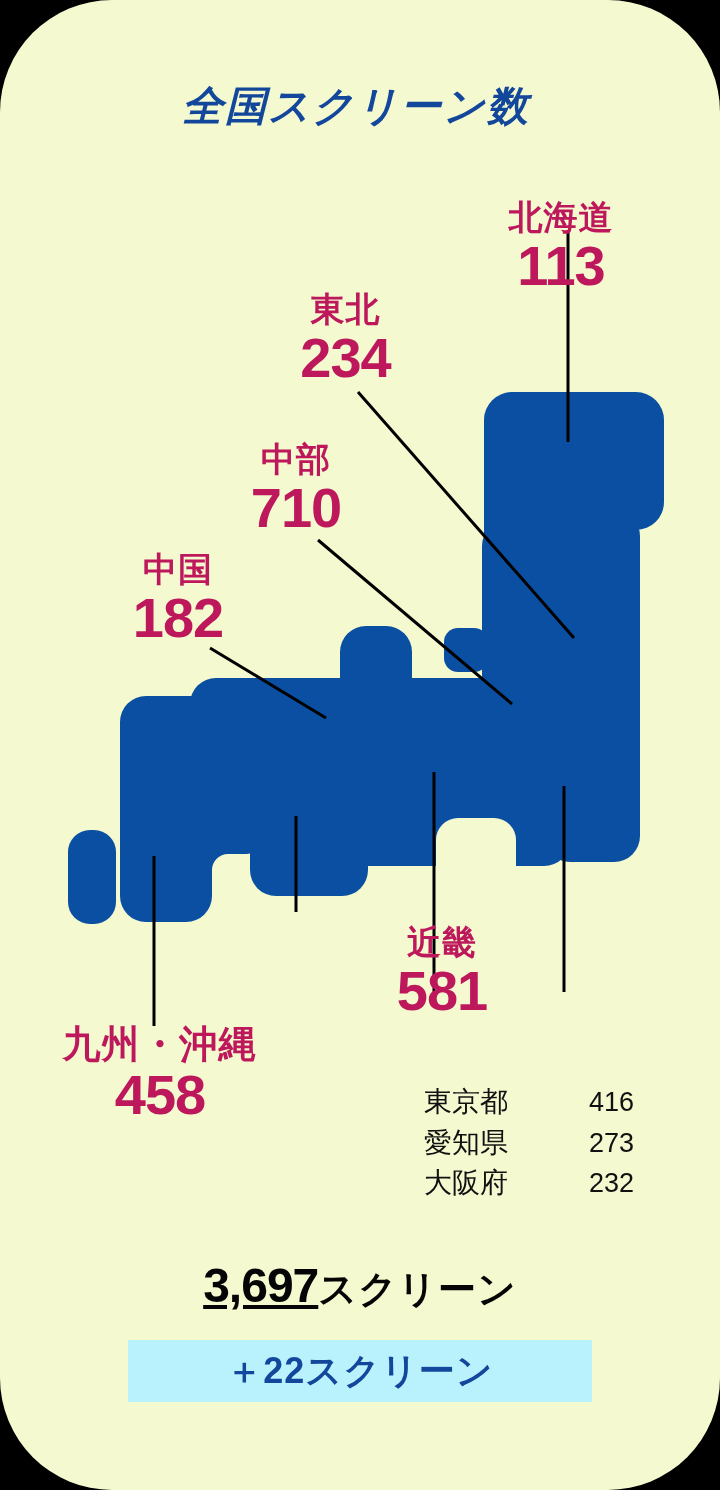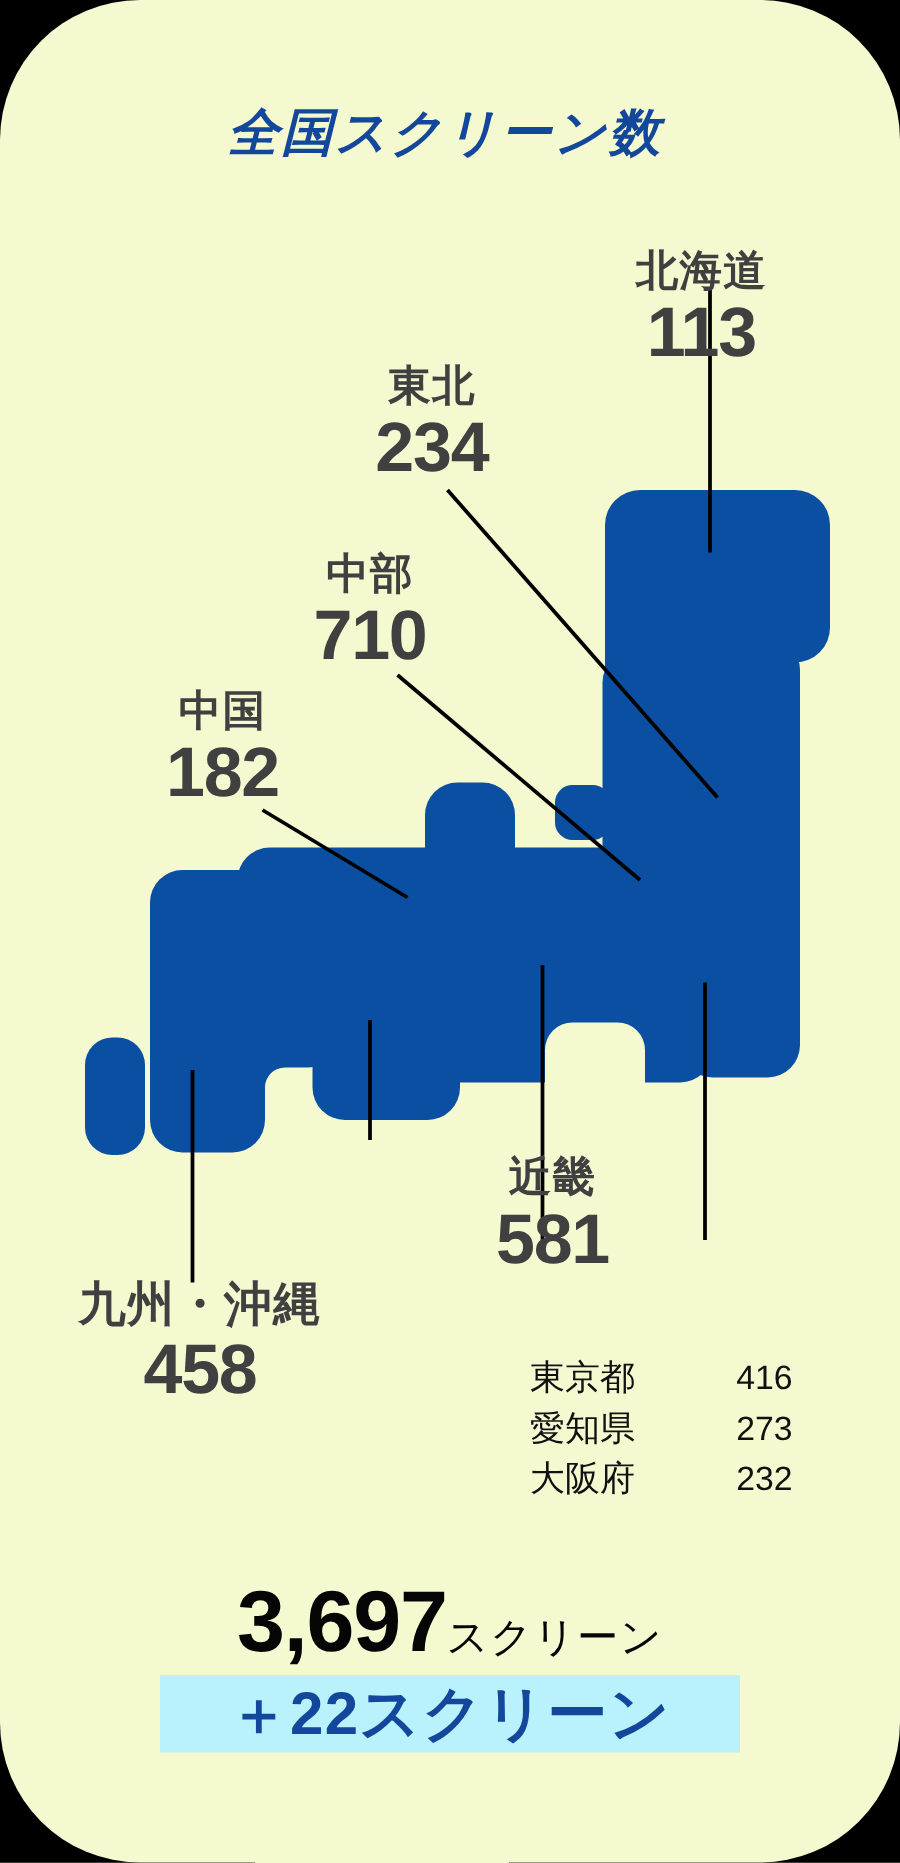--- a/index.html
+++ b/index.html
@@ -43,21 +43,21 @@
     left: 0;
     top: 170px;
     width: 720px;
     height: 900px;
   }
   .map-svg { display: block; width: 720px; height: 900px; }
 
   
   .region {
     position: absolute;
-    color: #404040;
+    color: #be185d;
     text-align: center;
     line-height: 1.0;
     white-space: nowrap;
   }
   .region .rname {
     display: block;
     font-size: 34px;
     font-weight: 700;
     letter-spacing: 1px;
     margin-bottom: 4px;
@@ -102,43 +102,44 @@
   .total {
     position: absolute;
     left: 0;
     top: 1258px;
     width: 720px;
     text-align: center;
     color: #050505;
     white-space: nowrap;
   }
   .total .t-num {
-    font-size: 69px;
+    font-size: 48px;
     font-weight: 700;
     letter-spacing: -1px;
+    text-decoration: underline;
   }
   .total .t-unit {
-    font-size: 33px;
-    font-weight: 400;
+    font-size: 38px;
+    font-weight: 700;
     letter-spacing: 1px;
   }
   .badge {
     position: absolute;
     left: 128px;
     top: 1340px;
     width: 464px;
     height: 62px;
     background: #b9f2fd;
     display: flex;
     align-items: center;
     justify-content: center;
   }
   .badge-text {
     color: #12479b;
-    font-size: 48px;
+    font-size: 36px;
     font-weight: 700;
     letter-spacing: 1px;
     white-space: nowrap;
   }
 </style>
 </head>
 <body>
 
 <div class="card">
 

